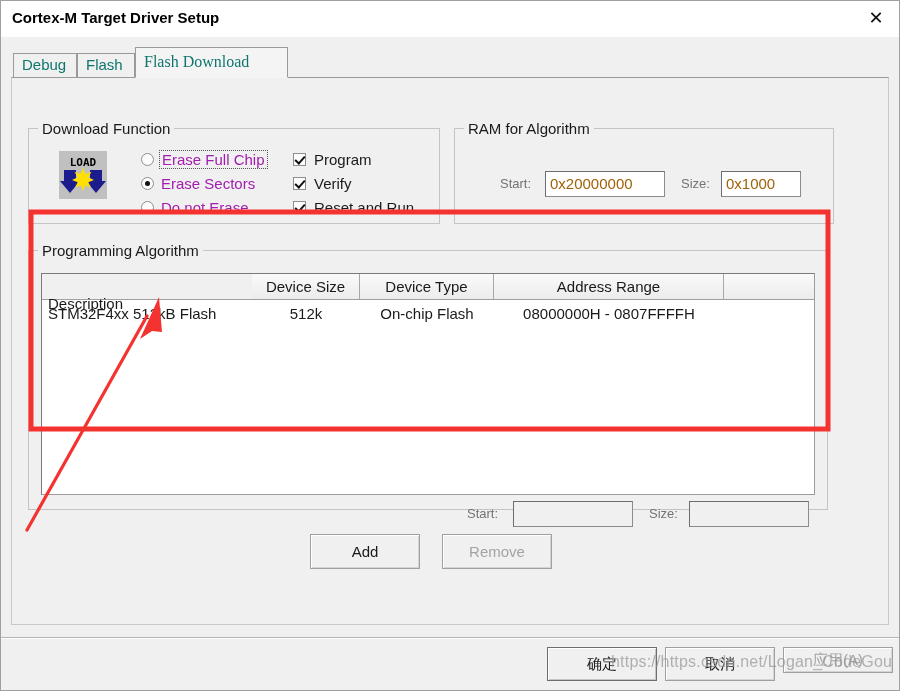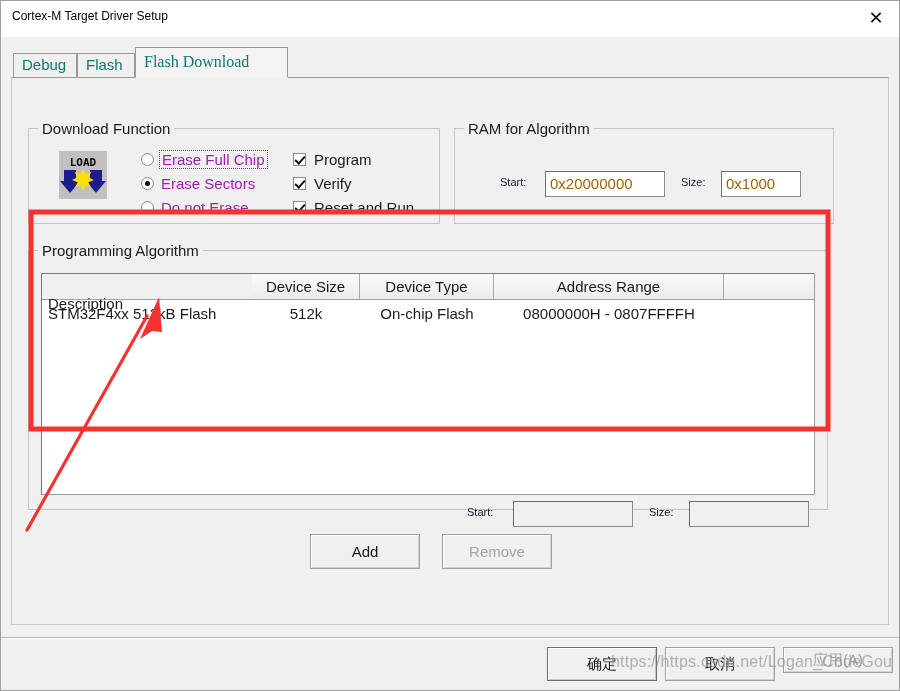--- a/index.html
+++ b/index.html
@@ -30,23 +30,24 @@
     left: 0; top: 0;
     width: 898px;
     height: 36px;
     background: #ffffff;
     box-sizing: border-box;
   }
   .titlebar-text {
     position: absolute;
     left: 11px;
     top: 8px;
-    font-size: 12px;
+    font-size: 15px;
     color: #000000;
     white-space: nowrap;
+    font-weight: bold;
   }
   .close-btn {
     position: absolute;
     right: 0;
     top: 0;
     width: 46px;
     height: 34px;
     display: flex;
     align-items: center;
     justify-content: center;
@@ -206,22 +207,22 @@
     height: 8px;
     border: solid #111;
     border-width: 0 2px 2px 0;
     transform: rotate(42deg);
   }
   .check-label { font-size: 15px; color: #1a1a1a; }
 
   
   .field-label {
     position: absolute;
-    font-size: 11px;
-    color: #0f172a;
+    font-size: 13px;
+    color: #737373;
     white-space: nowrap;
   }
   .textfield {
     position: absolute;
     background: #ffffff;
     border: 1px solid #8b8b8b;
     border-top-color: #6d6d6d;
     border-left-color: #6d6d6d;
     box-sizing: border-box;
     font-size: 15px;

